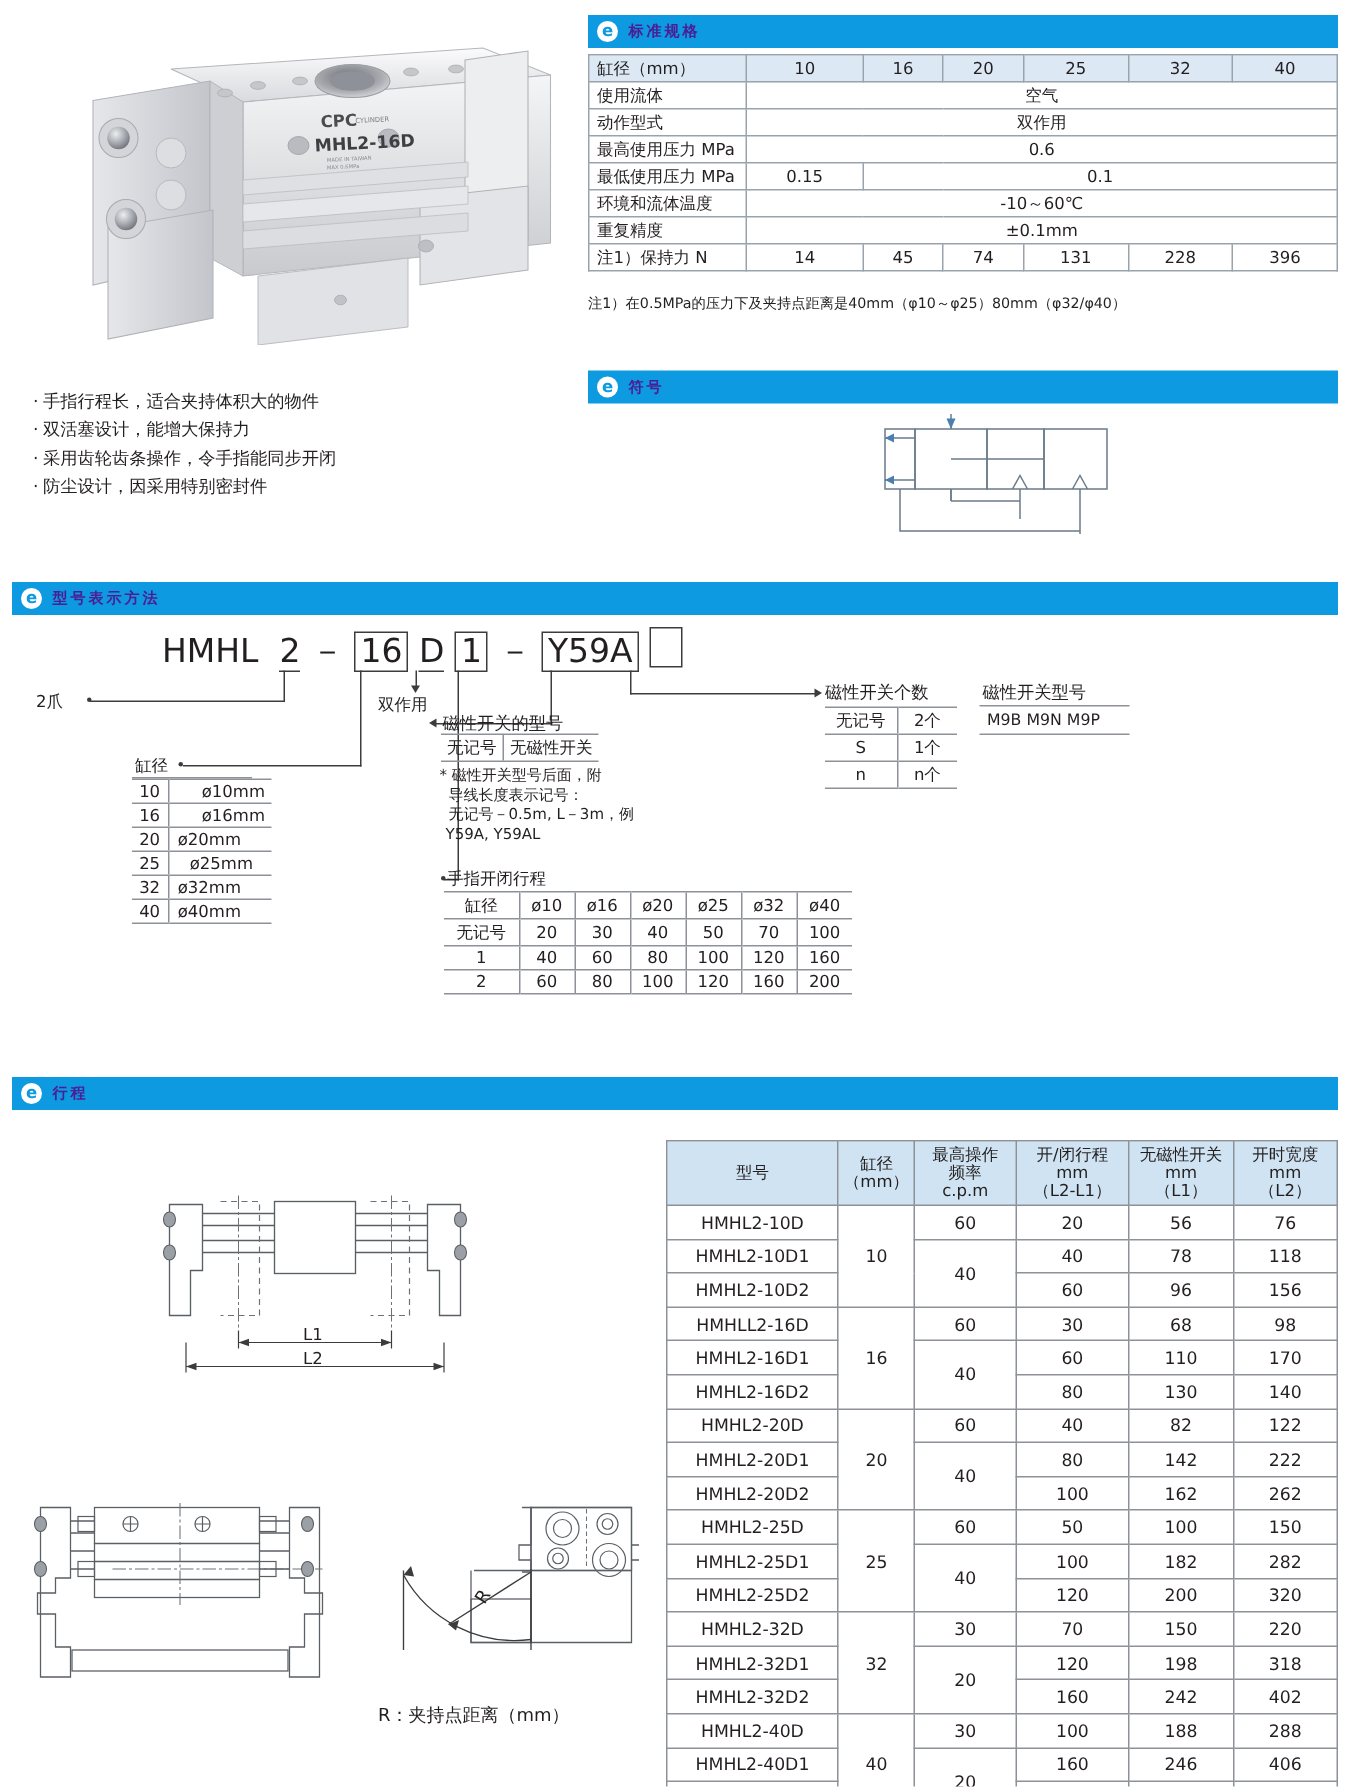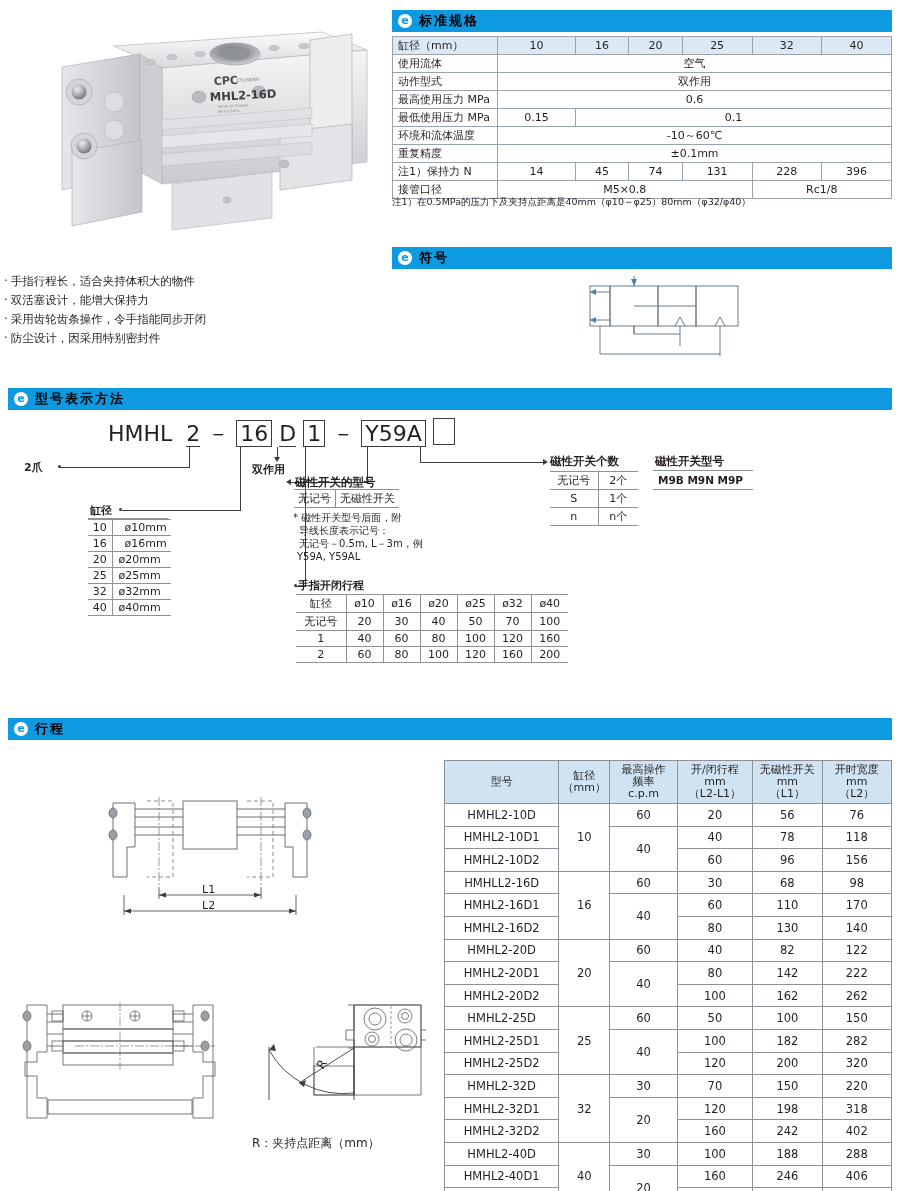--- a/index.html
+++ b/index.html
@@ -16,21 +16,21 @@
   .sec-hdr{
     position:absolute; height:22px; background:#0d9ae0;
     display:flex; align-items:center; padding-left:6px;
   }
   .sec-hdr .badge{
     width:14px;height:14px;border-radius:50%;background:#fff;
     color:#0d9ae0;font-size:11px;font-weight:bold;line-height:14px;
     text-align:center;margin-right:7px;font-family:"DejaVu Sans",sans-serif;
   }
   .sec-hdr .ttl{
-    color:#000000;font-size:13px;font-weight:bold;letter-spacing:2px;
+    color:#4c1d95;font-size:10px;font-weight:bold;letter-spacing:2px;
   }
 
   
   table.spec{
     position:absolute; border-collapse:collapse;
     font-size:11px; color:#231f20;
   }
   table.spec td{
     border:1px solid #9aa3ab; padding:2px 4px; height:17px;
     text-align:center; background:#ffffff; line-height:13px;
@@ -49,21 +49,21 @@
   .feats .b{ margin-right:3px; }
 
   
   .model-code{ position:absolute; font-size:22px; letter-spacing:0px;
     font-family:"DejaVu Sans","Liberation Sans",sans-serif; }
   .mc-plain{ display:inline-block; }
   .mc-box{ display:inline-block; border:1.4px solid #3c3c3c; padding:0 3px; }
   .mc-ul{ display:inline-block; border-bottom:1.4px solid #3c3c3c; }
   .mc-empty{ display:inline-block; border:1.4px solid #3c3c3c; width:22px; height:27px; vertical-align:-4px;}
 
-  .lbl-sm{ position:absolute; font-size:11px; white-space:nowrap;font-weight:bold; }
+  .lbl-sm{ position:absolute; font-size:11px; white-space:nowrap; }
   .lbl-xs{ position:absolute; font-size:10px; white-space:nowrap; line-height:13px;}
 
   
   table.mini{ position:absolute; border-collapse:collapse; font-size:11px; }
   table.mini td{ border-top:1px solid #8d9298; border-bottom:1px solid #8d9298;
     padding:1px 4px; text-align:center; height:16px; }
   table.mini td.sep{ border-left:1px solid #8d9298; }
 
   table.bore td{ height:16px; }
 
@@ -214,31 +214,26 @@
   </tr>
   <tr>
     <td class="lbl">注1）保持力 N</td>
     <td>14</td>
     <td>45</td>
     <td>74</td>
     <td>131</td>
     <td>228</td>
     <td>396</td>
   </tr>
-  <tr>
-    <td class="lbl">接管口径</td>
-    <td colspan="4">M5×0.8</td>
-    <td colspan="2">Rc1/8</td>
-  </tr>
 </tbody>
   </table>
 
 <div class="note" style="left:392px;top:196px;">注1）在0.5MPa的压力下及夹持点距离是40mm（φ10～φ25）80mm（φ32/φ40）</div>
 
-<div class="feats" style="left:4px;top:258px;margin-top:14px;">
+<div class="feats" style="left:22px;top:258px;">
   <div><span class="b">·</span><span>手指行程长，适合夹持体积大的物件</span></div>
   <div><span class="b">·</span><span>双活塞设计，能增大保持力</span></div>
   <div><span class="b">·</span><span>采用齿轮齿条操作，令手指能同步开闭</span></div>
   <div><span class="b">·</span><span>防尘设计，因采用特别密封件</span></div>
 </div>
 
 <div class="sec-hdr" style="left:392px;top:247px;width:500px;">
   <span class="badge">e</span>
   <span class="ttl">符号</span>
 </div>
@@ -351,33 +346,33 @@
 <div class="lbl-sm" style="left:655px;top:454px;font-size:11.5px;">磁性开关型号</div>
 <div class="ln lnh" style="left:653px;top:470px;width:100px;background:#8d9298;"></div>
 <div class="lbl-sm" style="left:658px;top:474px;font-size:10.5px;">M9B   M9N   M9P</div>
 <div class="ln lnh" style="left:653px;top:489px;width:100px;background:#8d9298;"></div>
 
 <div class="ln lnh" style="left:88px;top:518px;width:80px;background:#8d9298;"></div>
 <table class="mini bore" style="left:88px;top:519px;">
   <tbody>
       <tr>
     <td style="width:24px;">10</td>
-    <td class="sep" style="width:58px;text-align:left;padding-left:12px;">ø10mm</td>
+    <td class="sep" style="width:58px;text-align:left;padding-left:22px;">ø10mm</td>
   </tr>
   <tr>
     <td>16</td>
     <td class="sep" style="text-align:right;padding-left:6px;">ø16mm</td>
   </tr>
   <tr>
     <td>20</td>
     <td class="sep" style="text-align:left;padding-left:6px;">ø20mm</td>
   </tr>
   <tr>
     <td>25</td>
-    <td class="sep" style="text-align:left;padding-left:6px;">ø25mm</td>
+    <td class="sep" style="text-align:center;padding-left:6px;">ø25mm</td>
   </tr>
   <tr>
     <td>32</td>
     <td class="sep" style="text-align:left;padding-left:6px;">ø32mm</td>
   </tr>
   <tr>
     <td>40</td>
     <td class="sep" style="text-align:left;padding-left:6px;">ø40mm</td>
   </tr>
 </tbody>

